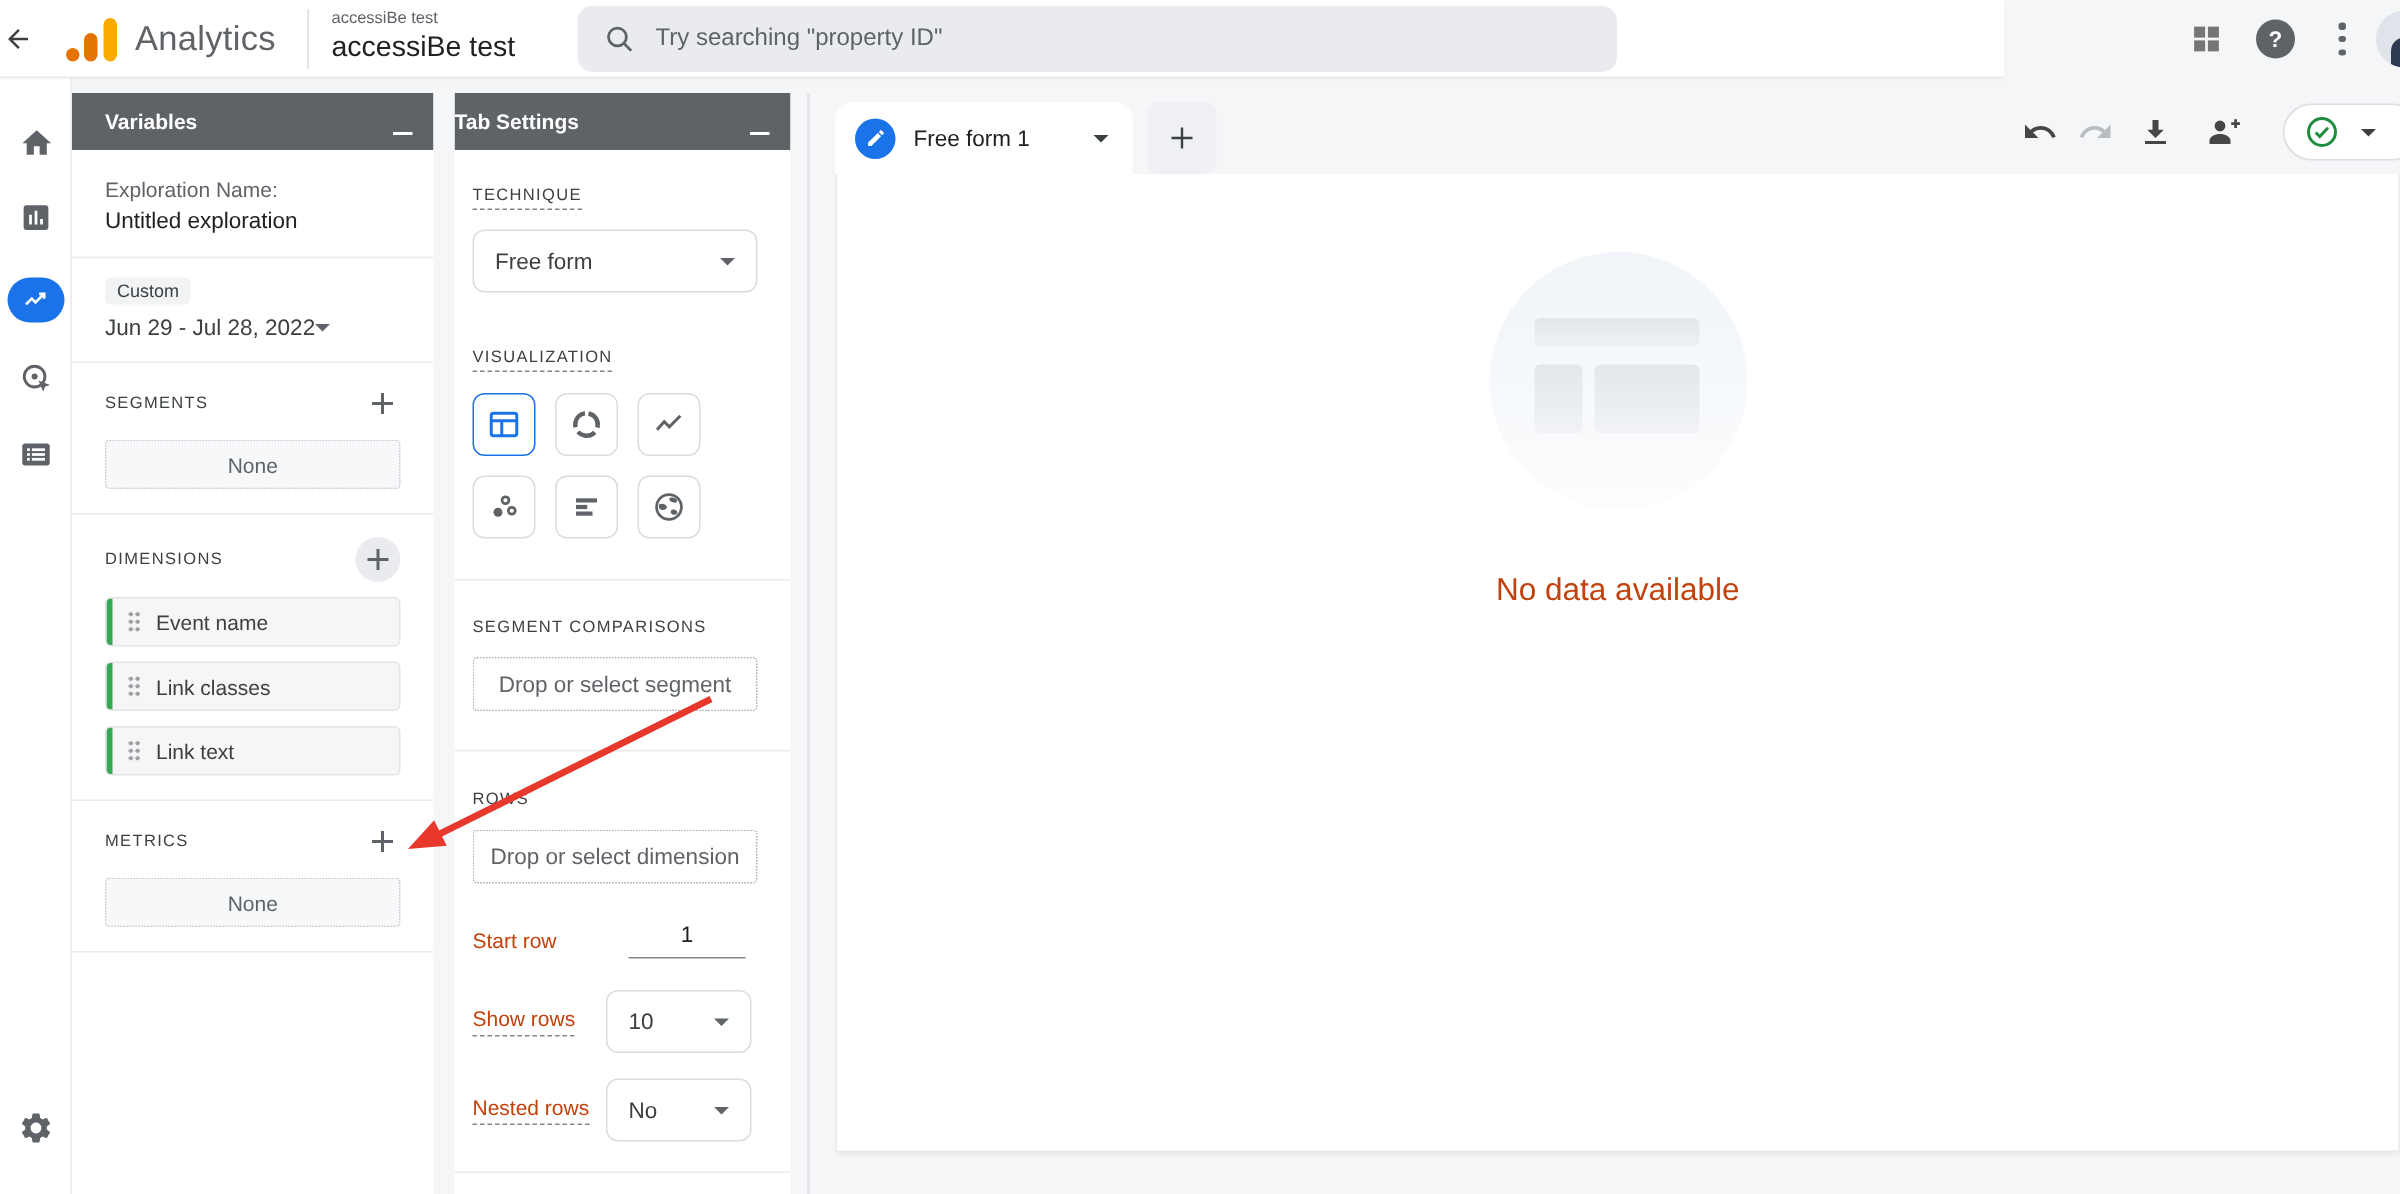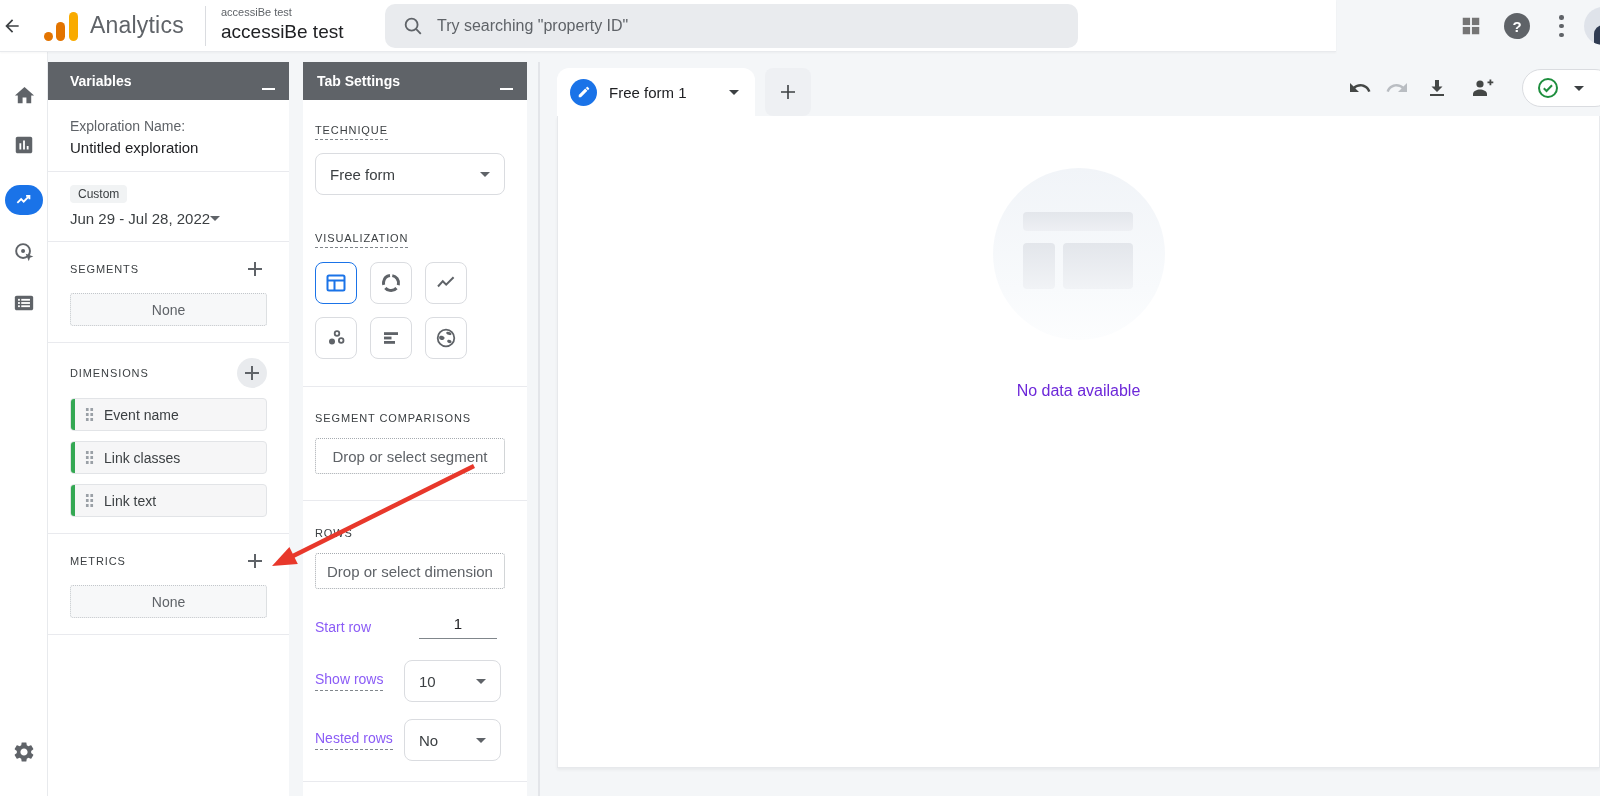--- a/index.html
+++ b/index.html
@@ -75,21 +75,21 @@
   .select { height:42px; border:1px solid #dadce0; border-radius:8px; background:#fff;
     display:flex; align-items:center; justify-content:space-between; padding:0 14px; font-size:15px; color:#3c4043; }
   .caret { width:0; height:0; border-left:5px solid transparent; border-right:5px solid transparent; border-top:5.5px solid #5f6368; }
   .viz-grid { display:grid; grid-template-columns:repeat(3,42px); gap:13px; margin-top:14px; }
   .viz-btn { width:42px; height:42px; border:1px solid #dadce0; border-radius:8px; background:#fff; color:#5f6368;
     display:flex; align-items:center; justify-content:center; }
   .viz-btn.selected { border:1px solid #1a73e8; color:#1a73e8; }
   .drop-box { margin-top:12px; height:36px; border:1px dotted #a6abb0; border-radius:3px; background:#fff;
     display:flex; align-items:center; justify-content:center; font-size:15px; color:#5f6368; }
   .ctl-row { display:flex; align-items:center; justify-content:space-between; }
-  .ctl-label { font-size:14px; color:#8b5cf6; }
+  .ctl-label { font-size:14px; color:#c2410c; }
   .ctl-label.hint { border-bottom:1px dashed #80868b; padding-bottom:3px; }
   .underline-input { width:78px; text-align:center; font-size:15px; color:#202124;
     border-bottom:1px solid #80868b; padding-bottom:6px; margin-right:8px; }
   .mini-select { width:97px; margin-right:4px; }
 
   
   .canvas-tab { position:absolute; left:557px; top:68px; width:198px; height:48px; background:#fff;
     border-radius:12px 12px 0 0; display:flex; align-items:center; z-index:5; }
   .pencil-circle { width:27px; height:27px; border-radius:50%; background:#1a73e8; margin-left:13px;
     display:flex; align-items:center; justify-content:center; }
@@ -107,21 +107,21 @@
     border:1px solid #e7e9ec; border-top:none; box-shadow:0 2px 3px rgba(0,0,0,.05); z-index:4; }
   .empty-wrap { display:flex; flex-direction:column; align-items:center; }
   .empty-circle { position:relative; margin-top:52px; width:172px; height:172px; border-radius:50%;
     background:linear-gradient(180deg,#f1f4f8 0%, #f8fafc 70%, #fcfdfe 100%); }
   .ph-top  { position:absolute; left:30px; top:44px; width:110px; height:19px; border-radius:4px;
     background:linear-gradient(180deg,#e3e6eb,#eef0f4); }
   .ph-left { position:absolute; left:30px; top:75px; width:32px; height:46px; border-radius:4px;
     background:linear-gradient(180deg,#e3e6eb,#f1f3f6); }
   .ph-right{ position:absolute; left:70px; top:75px; width:70px; height:46px; border-radius:4px;
     background:linear-gradient(180deg,#e3e6eb,#f1f3f6); }
-  .empty-text { margin-top:42px; font-size:16px; color:#6d28d9; }
+  .empty-text { margin-top:42px; font-size:21px; color:#c2410c; }
   .scroll-divider { position:absolute; left:538px; top:62px; width:2px; bottom:0; background:#e3e5e9; }
 
   .arrow-overlay { position:absolute; left:0; top:0; width:1600px; height:796px; z-index:60; pointer-events:none; }
   svg.ic { display:block; }
 </style>
 </head>
 <body>
 
 <div class="topbar">
   <span class="back-arrow">
@@ -278,21 +278,21 @@
             <path d="M11 5h2v6h6v2h-6v6h-2v-6H5v-2h6z"></path>
           </svg>
       </span>
     </div>
     <div class="none-box">None</div>
   </div>
   <div class="hr"></div>
 </div>
 
 <div class="panel panel-tabsettings">
-  <div class="panel-head" style="padding-left:14px">
+  <div class="panel-head" style="">
     <span class="title">Tab Settings</span>
     <span class="minimize"></span>
   </div>
   <div class="t-pad">
     <div style="margin-top:20px"><span class="hint-label">TECHNIQUE</span></div>
     <div class="select" style="margin-top:13px">
       <span>Free form</span>
       <span class="caret"></span>
     </div>
     <div style="margin-top:33px"><span class="hint-label">VISUALIZATION</span></div>

